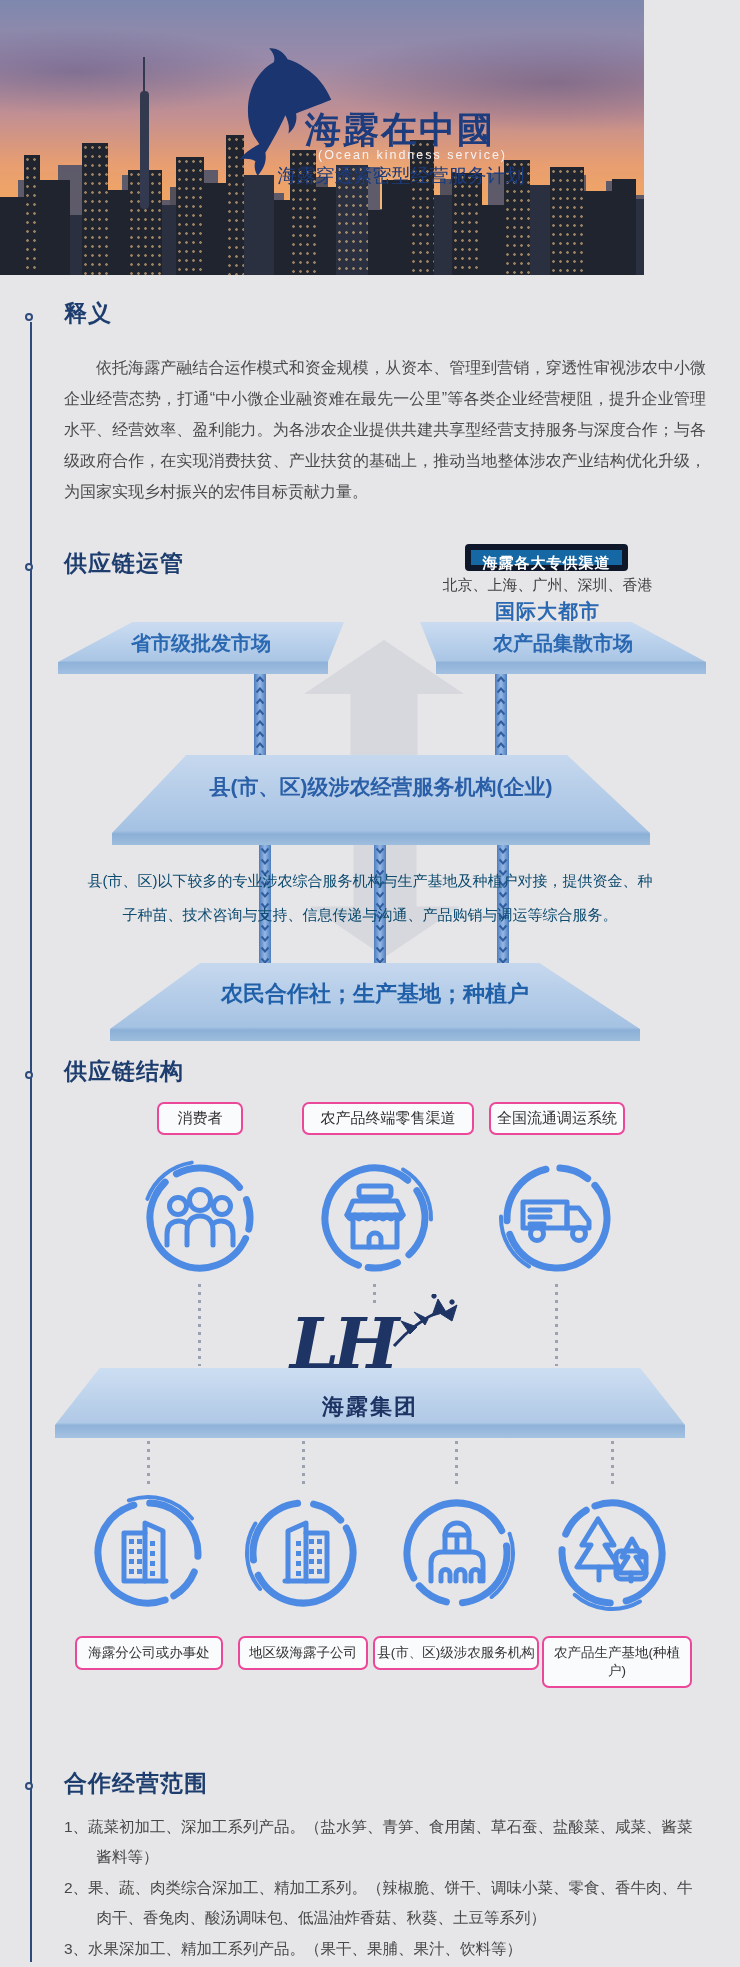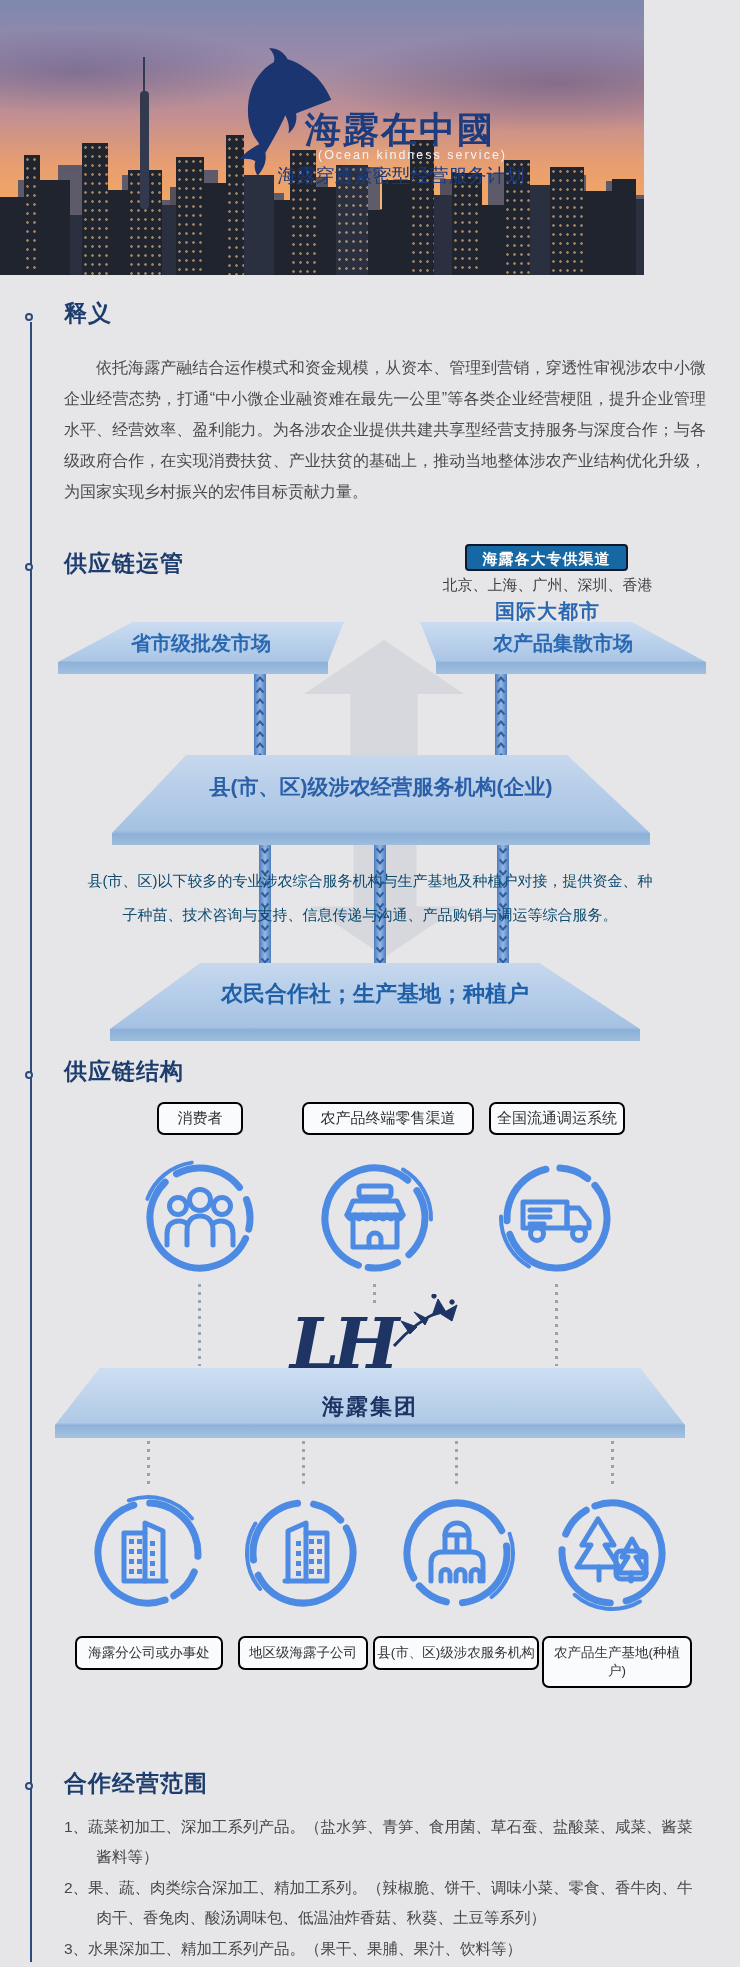--- a/index.html
+++ b/index.html
@@ -40,21 +40,21 @@
   
   .rail { position:absolute; left:30px; top:322px; width:2px; height:1640px; background:#2d4b7d; }
   .bullet { position:absolute; left:25px; width:8px; height:8px; border:2px solid #2d4b7d; border-radius:50%; background:#e6e6e8; z-index:3; }
   .sec-title { position:absolute; left:64px; font-size:23px; font-weight:bold; color:#1d3d6e; letter-spacing:1px; z-index:3; }
 
   .def-body { position:absolute; left:64px; top:352px; width:642px; font-size:16px; line-height:31px;
     color:#4a4a4a; text-align:justify; text-indent:2em; }
 
   
   .badge { position:absolute; left:465px; top:544px; width:163px; height:27px; background:#1568a4;
-    border:2px solid #0f172a; border-radius:4px; color:#fff; font-size:15px; font-weight:bold;
+    border:6px solid #0f172a; border-radius:4px; color:#fff; font-size:15px; font-weight:bold;
     text-align:center; line-height:25px; letter-spacing:1px; z-index:3; }
   .cities { position:absolute; left:415px; top:576px; width:265px; text-align:center; font-size:15px; color:#3f3f3f; z-index:3; }
   .intl { position:absolute; left:415px; top:598px; width:265px; text-align:center; font-size:20px; font-weight:bold; color:#2a68b2; letter-spacing:1px; z-index:3; }
 
   .plat { position:absolute; z-index:2; color:#2a68b2; font-weight:bold; text-align:center; }
   .plat-left { left:58px; top:622px; width:286px; height:52px; font-size:20px; padding-top:8px;
     clip-path:polygon(26% 0, 100% 0, 94.4% 77%, 94.4% 100%, 0 100%, 0 77%);
     background:linear-gradient(180deg,#cbdcf1 0%,#aac6e5 74%,#8fb2d8 78%,#a2c0e1 100%); }
   .plat-right { left:420px; top:622px; width:286px; height:52px; font-size:20px; padding-top:8px;
     clip-path:polygon(0 0, 74% 0, 100% 77%, 100% 100%, 5.6% 100%, 5.6% 77%);
@@ -69,21 +69,21 @@
   .pillar { position:absolute; width:12px; z-index:1; }
   .arrow-up, .arrow-down { position:absolute; background:#d2d5db; opacity:.8; z-index:0; }
   .arrow-up { left:304px; top:640px; width:160px; height:120px;
     clip-path:polygon(50% 0, 100% 45%, 71% 45%, 71% 100%, 29% 100%, 29% 45%, 0 45%); }
   .arrow-down { left:310px; top:845px; width:150px; height:112px;
     clip-path:polygon(29% 0, 71% 0, 71% 55%, 100% 55%, 50% 100%, 0 55%, 29% 55%); }
   .op-desc { position:absolute; left:84px; top:864px; width:572px; text-align:center;
     font-size:15px; line-height:34px; color:#0c4a6e; z-index:2; }
 
   
-  .node-label { position:absolute; border:2px solid #000000; border-radius:7px; background:#fafbfc;
+  .node-label { position:absolute; border:2px solid #ec4899; border-radius:7px; background:#fafbfc;
     font-size:15px; color:#333; text-align:center; padding:5px 2px; z-index:2; }
   .node-label.small { font-size:13.5px; padding:6px 2px; }
   .cnode { position:absolute; width:120px; height:120px; z-index:2; }
   .dot { position:absolute; width:3px; z-index:0;
     background:repeating-linear-gradient(180deg,#99a2b0 0 3px, transparent 3px 8px); }
   .lh-logo { position:absolute; left:282px; top:1294px; width:180px; height:90px; z-index:2; }
   .band { position:absolute; left:55px; top:1368px; width:630px; height:70px; z-index:1;
     clip-path:polygon(7.1% 0, 92.9% 0, 100% 81.4%, 100% 100%, 0 100%, 0 81.4%);
     background:linear-gradient(180deg,#cddef2 0%,#b0c9e6 78%,#8fb2d8 82%,#a5c2e2 100%);
     text-align:center; padding-top:24px; font-size:22px; font-weight:bold; color:#1e3464; letter-spacing:2px; }

